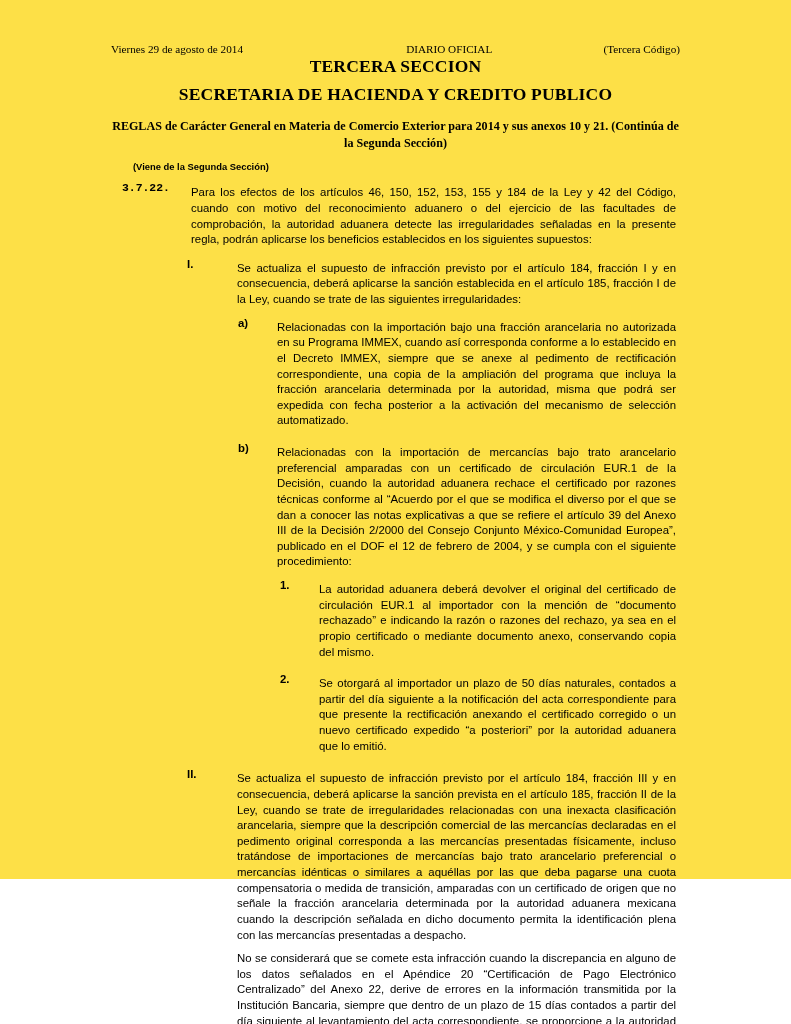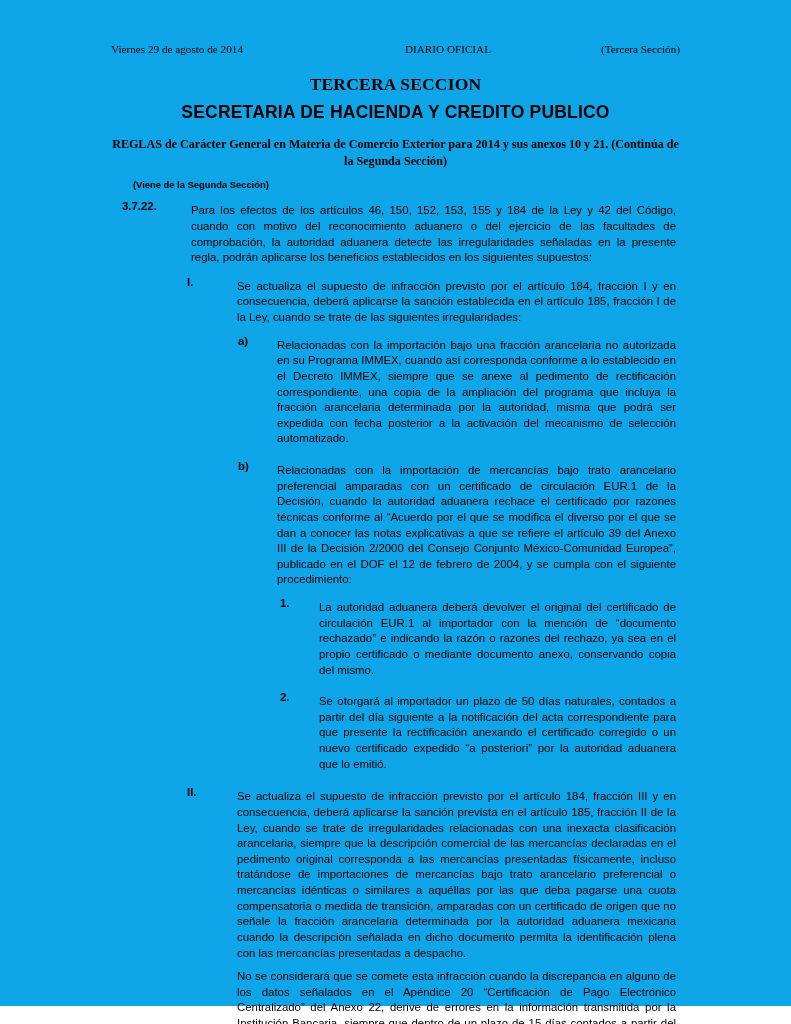--- a/index.html
+++ b/index.html
@@ -10,22 +10,22 @@
   body {
     width: 791px;
     height: 1024px;
     font-family: "Liberation Sans", sans-serif;
     color: #000000;
     overflow: hidden;
   }
   .page {
     position: relative;
     width: 791px;
-    height: 1006px;
-    background: #0ea5e9;
+    height: 879px;
+    background: #fde047;
     box-sizing: border-box;
     padding: 42px 111px 0 111px;
   }
 
   
   .running-header {
     display: flex;
     align-items: baseline;
     font-family: "Liberation Serif", serif;
     font-size: 11.2px;
@@ -35,25 +35,24 @@
   .rh-left   { flex: 0 0 auto; }
   .rh-center { flex: 1 1 auto; text-align: center; padding-left: 6px; margin-left: 46px; }
   .rh-right  { flex: 0 0 auto; text-align: right; }
 
   
   .section-title {
     font-family: "Liberation Serif", serif;
     font-weight: bold;
     font-size: 17.5px;
     text-align: center;
-    margin-top: 18px;
     letter-spacing: 0.2px;
   }
   .dept-title {
-    font-family: Liberation Sans, sans-serif;
+    font-family: Liberation Serif, serif;
     font-weight: bold;
     font-size: 17.5px;
     text-align: center;
     margin-top: 7px;
     letter-spacing: 0.2px;
   }
   .doc-title {
     font-family: "Liberation Serif", serif;
     font-weight: bold;
     font-size: 12.1px;
@@ -82,20 +81,21 @@
   .rule-row {
     display: flex;
     align-items: flex-start;
     margin-top: 9px;
   }
   .rule-num {
     flex: 0 0 76px;
     font-weight: bold;
     padding-left: 11px;
     box-sizing: border-box;
+    font-family: Liberation Mono, monospace;
   }
   .rule-body { flex: 1 1 auto; }
 
   
   .lvl1-row {
     display: flex;
     align-items: flex-start;
     margin-top: 9px;
   }
   .lvl1-mark {
@@ -140,21 +140,21 @@
   }
 </style>
 </head>
 <body>
 
 <div class="page">
 
   <div class="running-header">
     <span class="rh-left">Viernes 29 de agosto de 2014</span>
     <span class="rh-center">DIARIO OFICIAL</span>
-    <span class="rh-right">(Tercera Sección)</span>
+    <span class="rh-right">(Tercera Código)</span>
   </div>
 
   <div class="section-title">TERCERA SECCION</div>
   <div class="dept-title">SECRETARIA DE HACIENDA Y CREDITO PUBLICO</div>
   <div class="doc-title">REGLAS de Carácter General en Materia de Comercio Exterior para 2014 y sus anexos 10 y 21. (Continúa de la Segunda Sección)</div>
   <div class="from-note">(Viene de la Segunda Sección)</div>
 
   <div class="rule-row body-font">
     <div class="rule-num">3.7.22.</div>
     <div class="rule-body">

